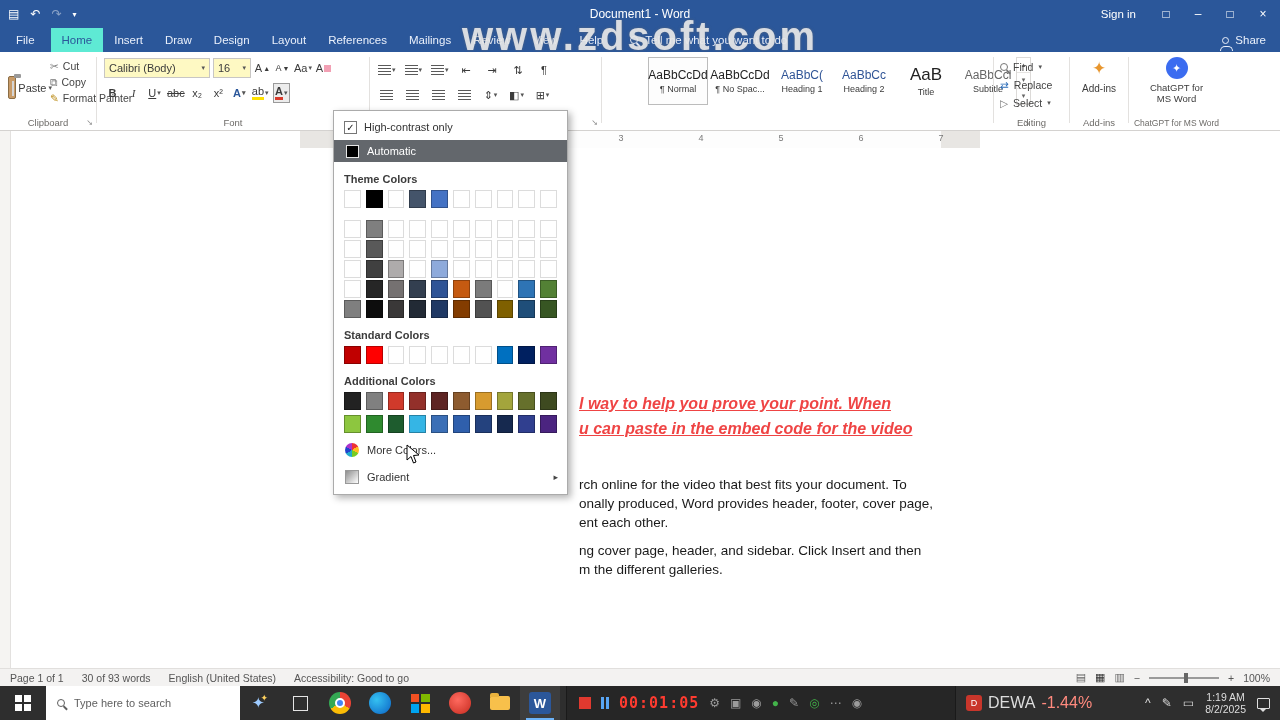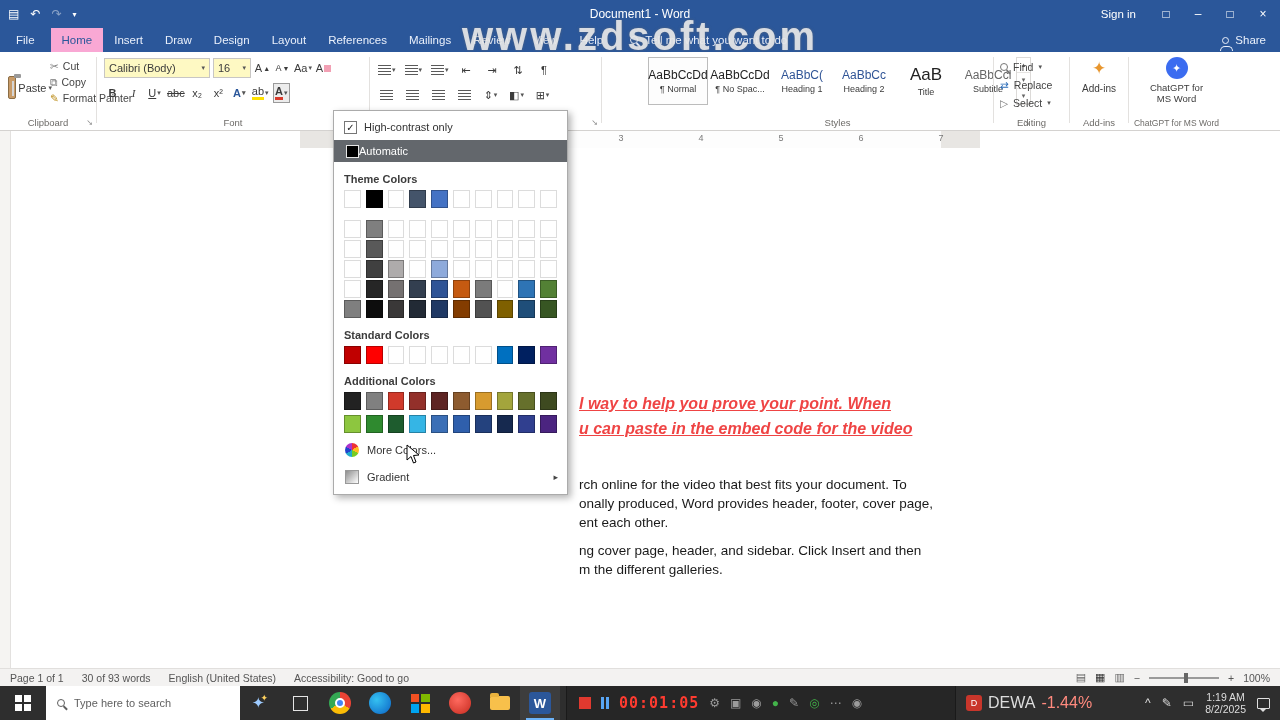--- a/index.html
+++ b/index.html
@@ -14,21 +14,21 @@
   .win-title{position:absolute;left:0;right:0;top:0;height:28px;line-height:28px;text-align:center;font-size:12px;color:#fff;}
   .tb-right{position:absolute;right:0;top:0;height:28px;display:flex;align-items:stretch;}
   .signin{display:flex;align-items:center;padding:0 14px;font-size:11.5px;}
   .wbtn{width:32px;display:flex;align-items:center;justify-content:center;font-size:12px;}
   .wbtn.close{width:34px;}
 
   
   .tabrow{position:absolute;top:28px;left:0;right:0;height:24px;background:#2b579a;display:flex;align-items:stretch;color:#eaf0fb;font-size:11.5px;}
   .ftab{display:flex;align-items:center;padding:0 16px;}
   .rtab{display:flex;align-items:center;padding:0 11px;}
-  .rtab.active{background:#f9a8d4;color:#2b579a;}
+  .rtab.active{background:#5eead4;color:#2b579a;}
   .tellme{display:flex;align-items:center;gap:7px;margin-left:16px;}
   .share{margin-left:auto;display:flex;align-items:center;gap:6px;padding:0 14px;}
   .mag{width:8px;height:8px;border:1.5px solid currentColor;border-radius:50%;position:relative;flex:none;}
   .mag:after{content:'';position:absolute;width:5px;height:1.5px;background:currentColor;transform:rotate(45deg);right:-4px;bottom:-2px;}
   .person{width:7px;height:7px;border:1.3px solid currentColor;border-radius:50%;position:relative;flex:none;}
   .person:after{content:'';position:absolute;left:-3px;top:8px;width:11px;height:4px;border:1.3px solid currentColor;border-bottom:none;border-radius:5px 5px 0 0;}
 
   
   .ribbon{position:absolute;top:52px;left:0;right:0;height:79px;background:#fff;border-bottom:1px solid #d4d2d0;font-size:11px;color:#3b3b3b;}
   .group{position:absolute;top:0;bottom:0;}
@@ -68,21 +68,21 @@
   .green-block{position:absolute;left:568px;top:243px;font-size:16px;font-weight:bold;font-style:italic;line-height:25px;}
   .green-block .doc-line{text-decoration:underline;white-space:nowrap;}
   .para{position:absolute;left:568px;font-size:13.5px;color:#1a1a1a;line-height:19px;}
   .para .doc-line{white-space:nowrap;}
 
   
   .color-menu{position:absolute;left:333px;top:110px;width:235px;background:#fff;border:1px solid #ababab;
               box-shadow:3px 3px 7px rgba(0,0,0,.3);z-index:40;padding-bottom:7px;font-size:11px;color:#333;}
   .cm-check{display:flex;align-items:center;gap:7px;margin:7px 10px 4px 10px;height:18px;}
   .cbx{width:13px;height:13px;border:1px solid #767676;background:#fff;display:flex;align-items:center;justify-content:center;font-size:10px;color:#222;flex:none;}
-  .cm-auto{height:22px;background:#63676c;color:#fff;display:flex;align-items:center;padding-left:12px;margin-top:3px;}
+  .cm-auto{height:22px;background:#63676c;color:#fff;display:flex;align-items:center;gap:8px;padding-left:12px;margin-top:3px;}
   .sw-auto{width:13px;height:13px;background:#000;border:1px solid #e6e6e6;flex:none;}
   .cm-label{margin:11px 10px 5px 10px;font-weight:bold;color:#3c3c3c;}
   .cm-grid{margin:0 10px;}
   .swatch-row{display:flex;gap:5px;margin-bottom:2px;}
   .swatch{width:18px;height:18px;border:1px solid rgba(0,0,0,.28);}
   .swatch.white{border-color:#dcdcdc;}
   #theme-main-row .swatch-row{margin-bottom:12px;}
   #standard-row{margin-top:2px;}
   #additional-rows .swatch-row{margin-bottom:5px;}
   .cm-item{display:flex;align-items:center;gap:8px;height:20px;padding-left:11px;margin-top:7px;position:relative;}
@@ -345,21 +345,20 @@
           <div class="style-item subtitle">
             <div class="style-sample">AaBbCcl</div>
             <div class="style-name">Subtitle</div>
           </div>
         </div>
       <div class="scrollcol">
         <span>▴</span>
         <span>▾</span>
         <span>▾</span>
       </div>
-      <div class="glabel">Styles</div>
       <span class="launcher">↘</span>
     </div>
     <div class="gdiv" style="left:993px;"></div>
 
     <div class="group" style="left:994px;width:75px;">
       <div style="position:absolute;left:6px;top:7px;display:flex;flex-direction:column;gap:2px;">
         <div class="edit-row">
           <span class="mag" style="color:#777"></span>
           <span>Find</span>
           <span class="car">▾</span>

